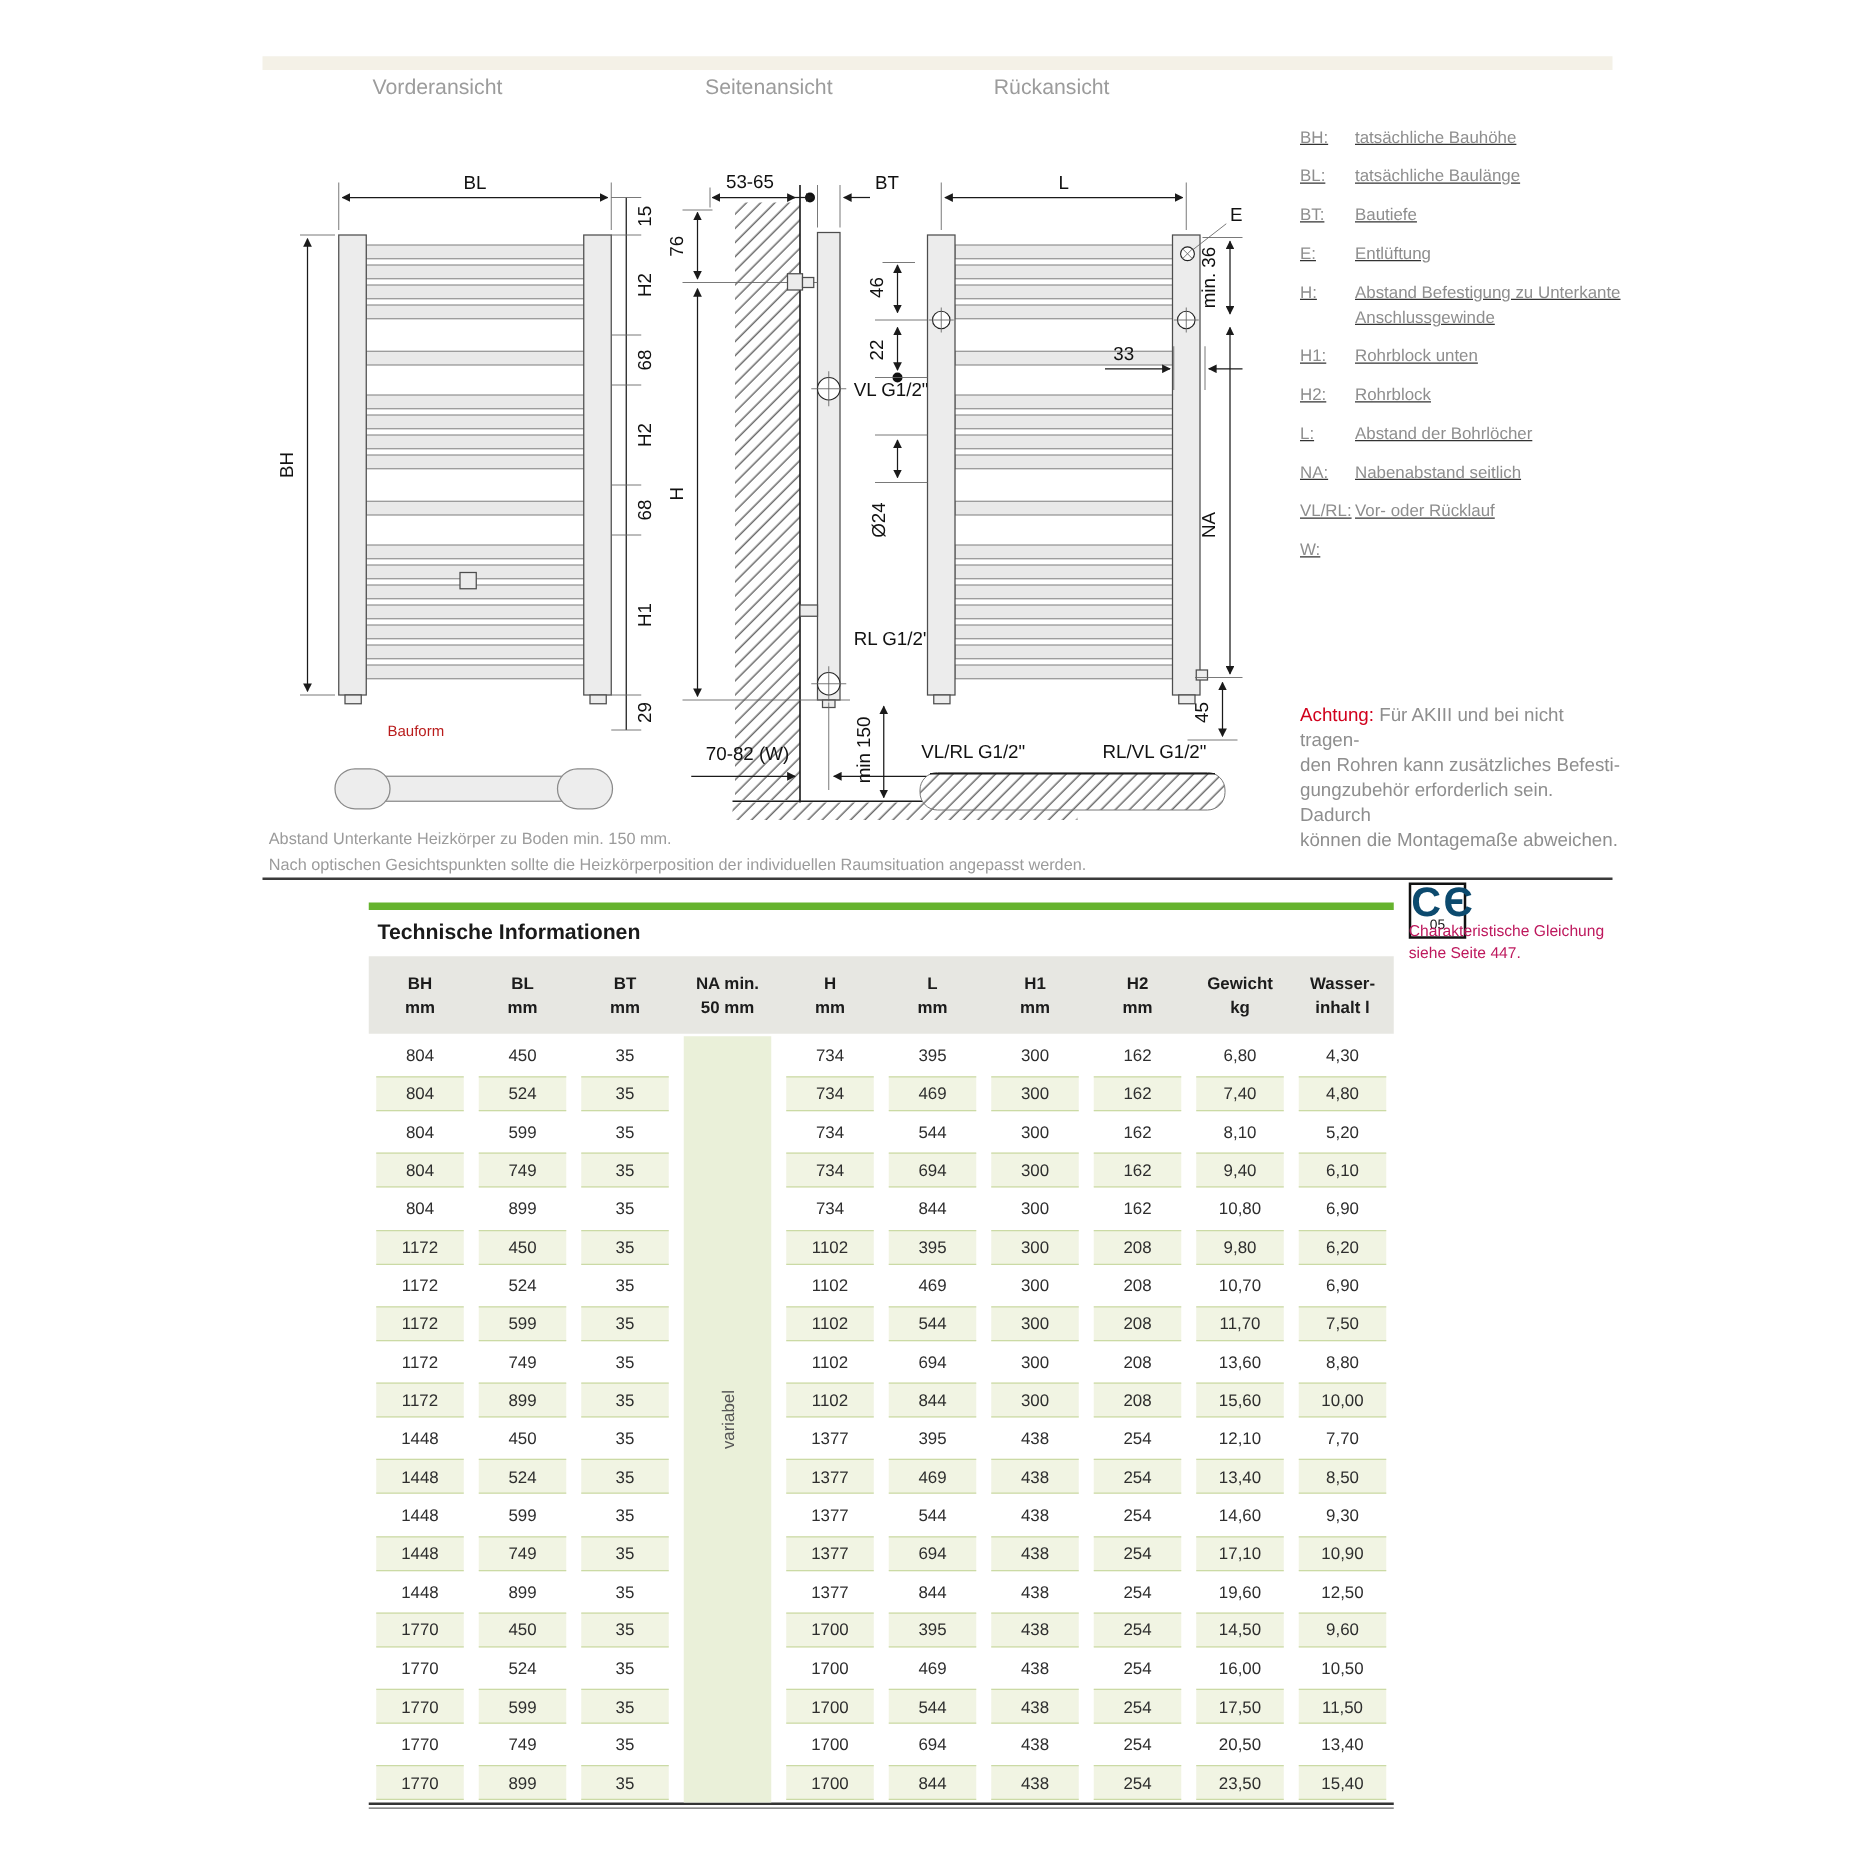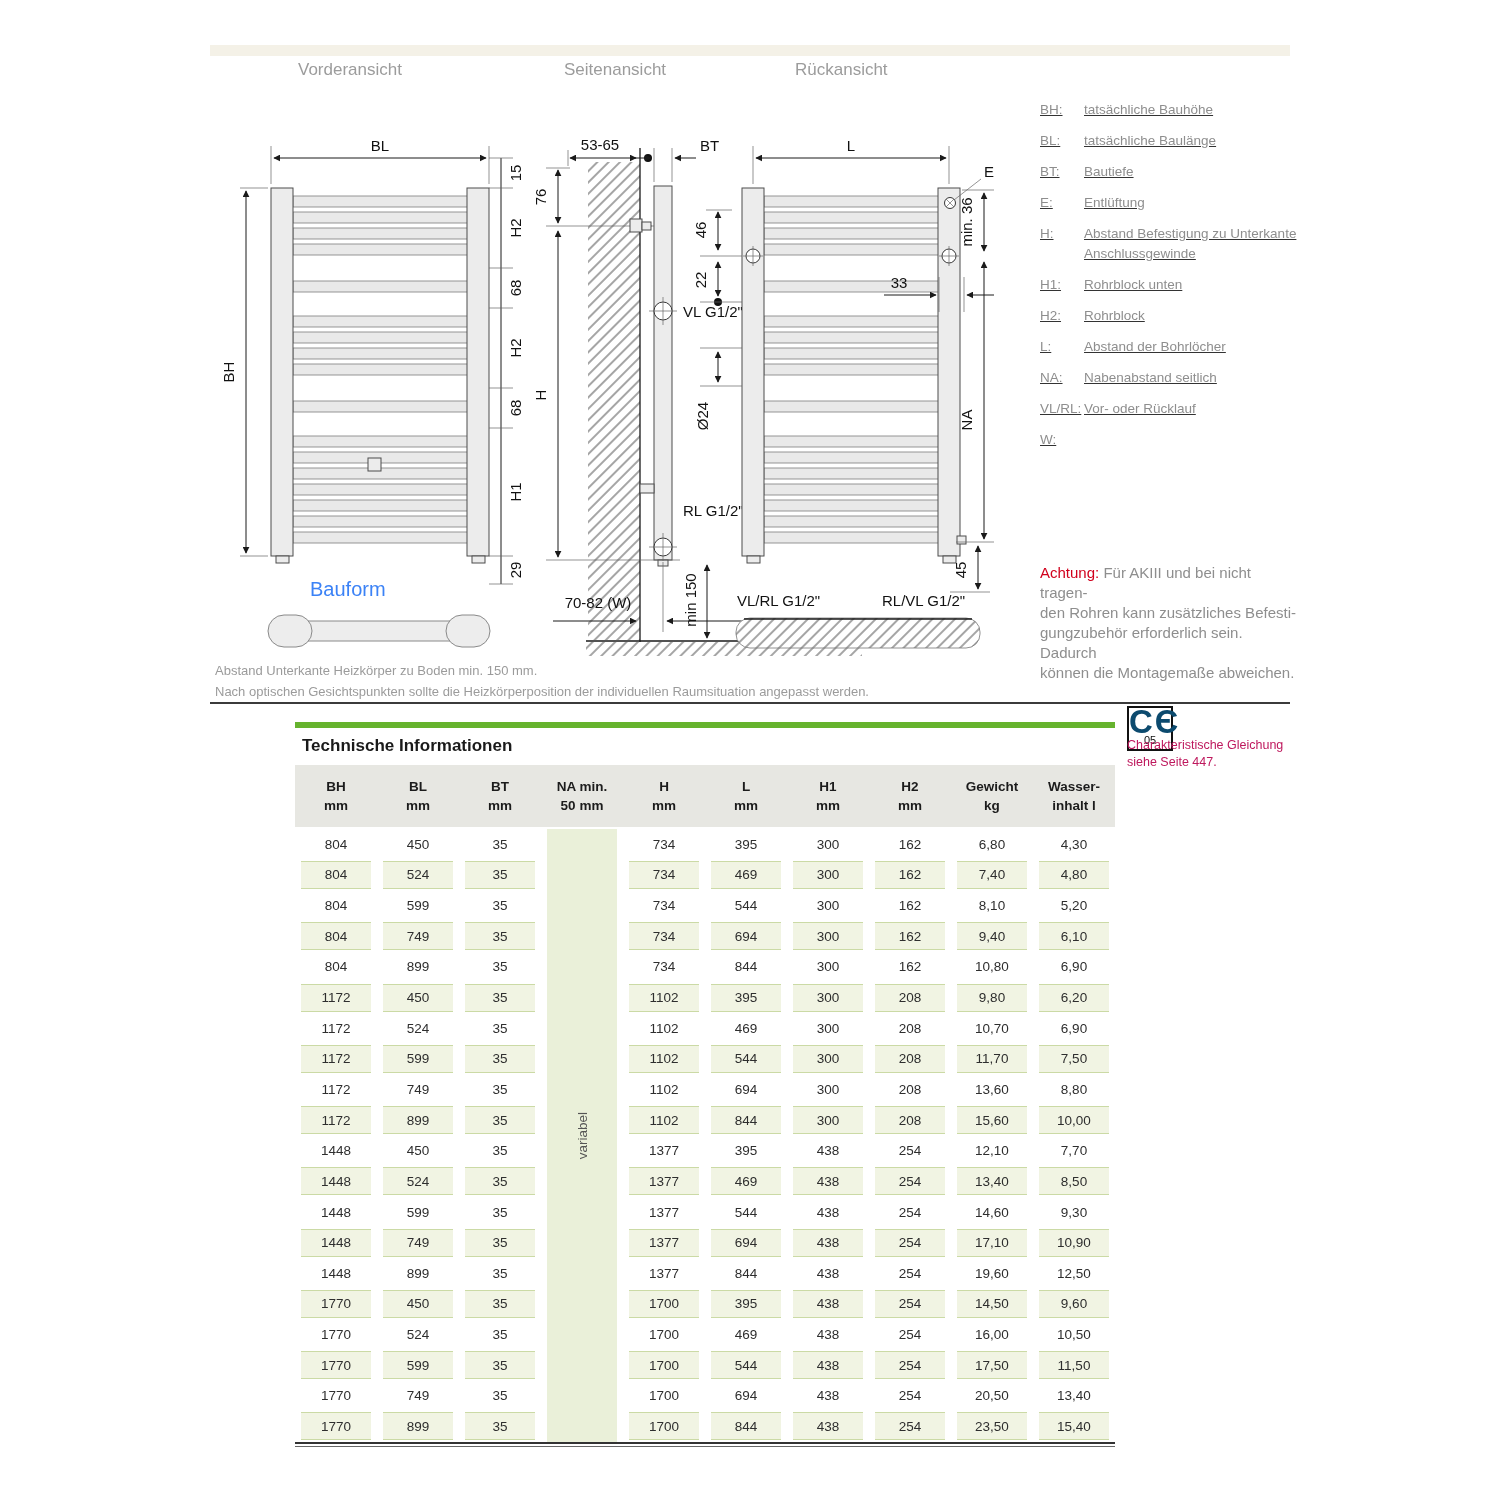--- a/index.html
+++ b/index.html
@@ -11,21 +11,21 @@
   .view-title{top:60px;font-size:17px;color:#9c9c9c;}
   
   .drawsvg{left:0;top:0;}
   .metal{fill:#ececec;stroke:#4d4d4d;stroke-width:1;}
   .rung{fill:#e9e9e9;stroke:#8a8a8a;stroke-width:0.9;}
   .ln{stroke:#1a1a1a;stroke-width:1;fill:none;}
   .ln2{stroke:#1a1a1a;stroke-width:1.3;fill:none;}
   .thin{stroke:#666;stroke-width:0.7;fill:none;}
   .sym{stroke:#222;stroke-width:0.9;fill:#fff;}
   text.dim{font-size:15px;fill:#111;font-family:"Liberation Sans",sans-serif;}
-  .bauform-label{left:310px;top:578px;font-size:20px;color:#3b82f6;}
+  .bauform-label{left:310px;top:578px;font-size:12px;color:#b91c1c;}
   
   .legend{left:1040px;top:100px;width:265px;text-decoration:underline;}
   .legend-item{display:flex;margin-bottom:11px;font-size:13.5px;line-height:20px;color:#8e8e8e;}
   .lkey{min-width:44px;flex:none;}
   .ltext{white-space:pre-line;}
   .warning{left:1040px;top:543px;width:262px;font-size:15px;line-height:20px;color:#8e8e8e;white-space:pre-line;}
   .warning .red{color:#d1001c;}
   
   .footnotes{left:215px;top:660px;font-size:13px;line-height:21px;color:#9b9b9b;}
   .separator{left:210px;top:702px;width:1080px;height:2px;background:#3b3b3b;}

